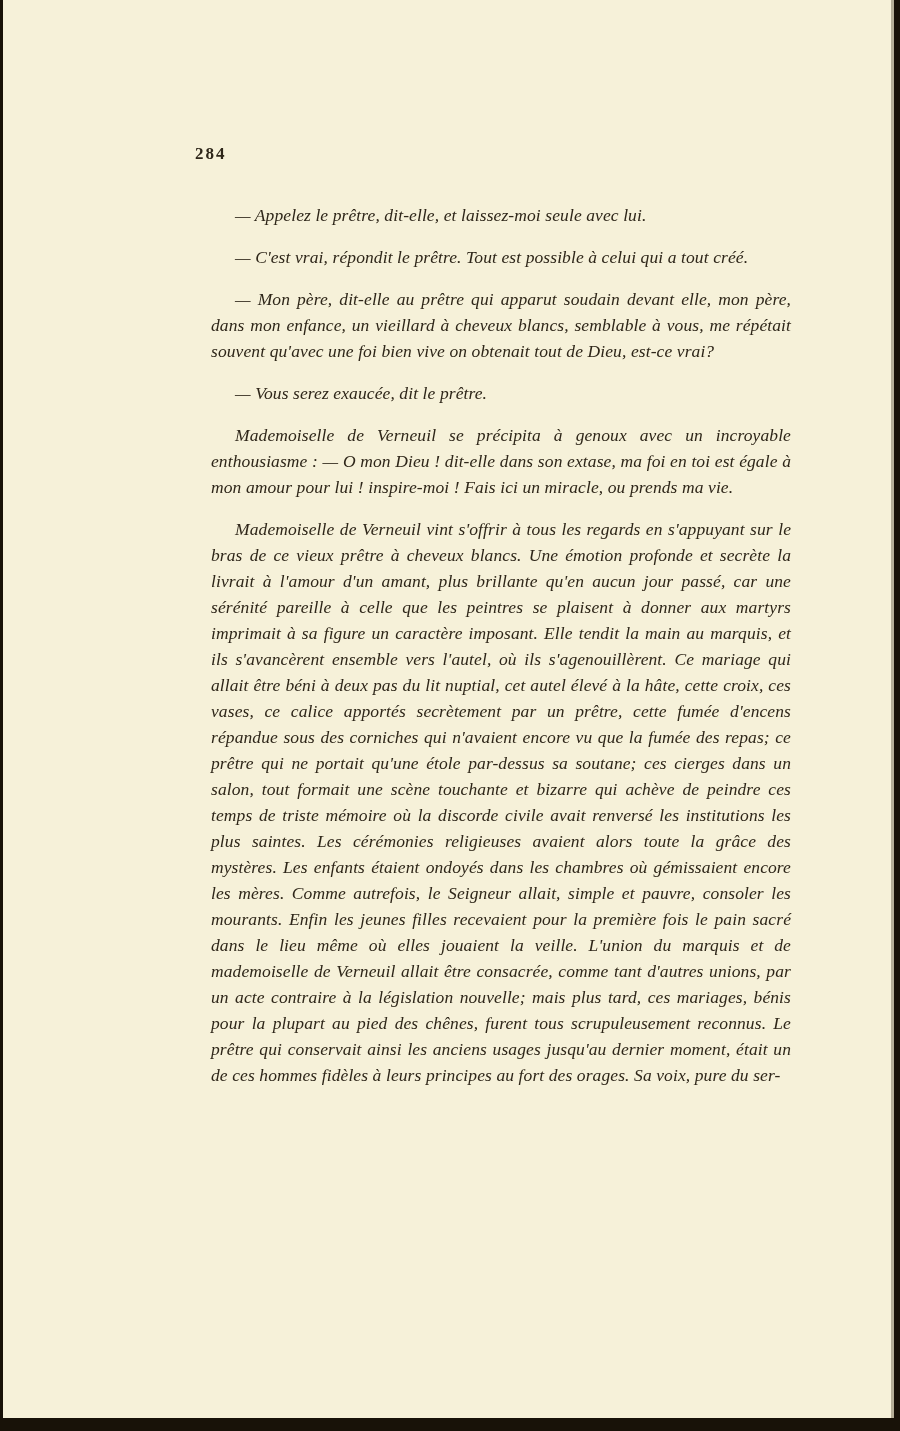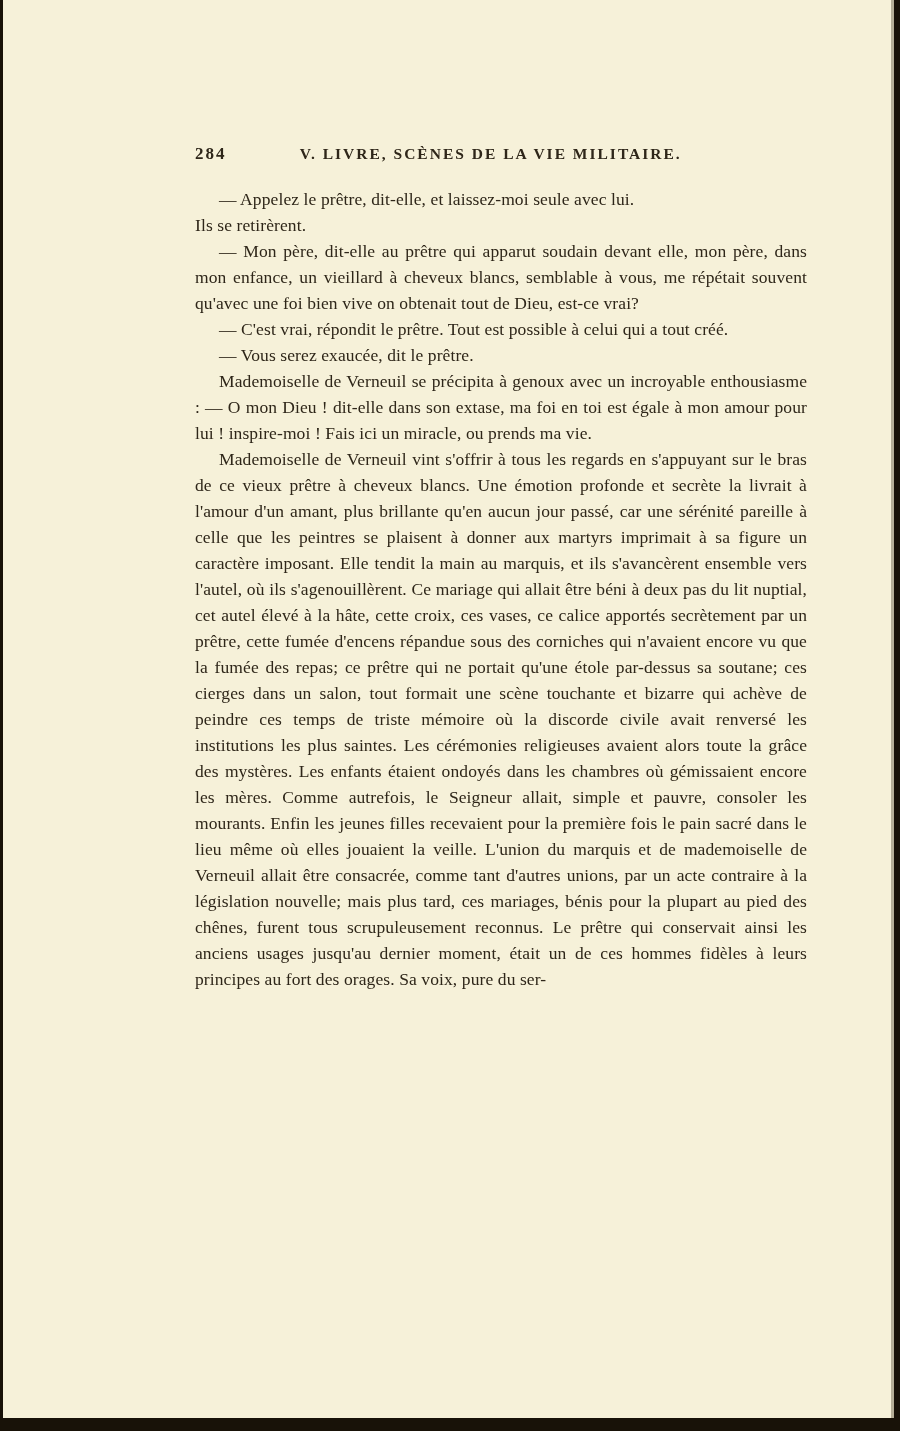--- a/index.html
+++ b/index.html
@@ -62,45 +62,44 @@
     top: 186px;
     width: 612px;
     font-size: 17.5px;
     line-height: 26px;
     letter-spacing: 0.1px;
     text-align: justify;
     hyphens: auto;
     -webkit-hyphens: auto;
   }
   .body-text p {
-    margin: 0;
+    margin: 16px;
     text-indent: 24px;
+    font-style: italic;
   }
   .body-text p.no-indent {
     text-indent: 0;
   }
 </style>
 </head>
 <body>
 
 <div class="page">
 
   <div class="edge edge-left"></div>
   <div class="edge-right-soft"></div>
   <div class="edge edge-right"></div>
   <div class="edge edge-bottom"></div>
 
   <div class="header">
     <span class="page-number">284</span>
-    <span class="running-title">V. LIVRE, SCÈNES DE LA VIE MILITAIRE.</span>
   </div>
 
   <div class="body-text">
     <p>— Appelez le prêtre, dit-elle, et laissez-moi seule avec lui.</p>
-    <p class="no-indent">Ils se retirèrent.</p>
+    <p>— C'est vrai, répondit le prêtre. Tout est possible à celui qui a tout créé.</p>
     <p>— Mon père, dit-elle au prêtre qui apparut soudain devant elle, mon père, dans mon enfance, un vieillard à cheveux blancs, semblable à vous, me répétait souvent qu'avec une foi bien vive on obtenait tout de Dieu, est-ce vrai?</p>
-    <p>— C'est vrai, répondit le prêtre. Tout est possible à celui qui a tout créé.</p>
     <p>— Vous serez exaucée, dit le prêtre.</p>
     <p>Mademoiselle de Verneuil se précipita à genoux avec un incroyable enthousiasme : — O mon Dieu ! dit-elle dans son extase, ma foi en toi est égale à mon amour pour lui ! inspire-moi ! Fais ici un miracle, ou prends ma vie.</p>
     <p>Mademoiselle de Verneuil vint s'offrir à tous les regards en s'appuyant sur le bras de ce vieux prêtre à cheveux blancs. Une émotion profonde et secrète la livrait à l'amour d'un amant, plus brillante qu'en aucun jour passé, car une sérénité pareille à celle que les peintres se plaisent à donner aux martyrs imprimait à sa figure un caractère imposant. Elle tendit la main au marquis, et ils s'avancèrent ensemble vers l'autel, où ils s'agenouillèrent. Ce mariage qui allait être béni à deux pas du lit nuptial, cet autel élevé à la hâte, cette croix, ces vases, ce calice apportés secrètement par un prêtre, cette fumée d'encens répandue sous des corniches qui n'avaient encore vu que la fumée des repas; ce prêtre qui ne portait qu'une étole par-dessus sa soutane; ces cierges dans un salon, tout formait une scène touchante et bizarre qui achève de peindre ces temps de triste mémoire où la discorde civile avait renversé les institutions les plus saintes. Les cérémonies religieuses avaient alors toute la grâce des mystères. Les enfants étaient ondoyés dans les chambres où gémissaient encore les mères. Comme autrefois, le Seigneur allait, simple et pauvre, consoler les mourants. Enfin les jeunes filles recevaient pour la première fois le pain sacré dans le lieu même où elles jouaient la veille. L'union du marquis et de mademoiselle de Verneuil allait être consacrée, comme tant d'autres unions, par un acte contraire à la législation nouvelle; mais plus tard, ces mariages, bénis pour la plupart au pied des chênes, furent tous scrupuleusement reconnus. Le prêtre qui conservait ainsi les anciens usages jusqu'au dernier moment, était un de ces hommes fidèles à leurs principes au fort des orages. Sa voix, pure du ser-</p>
   </div>
 
 </div>
 
 </body></html>

